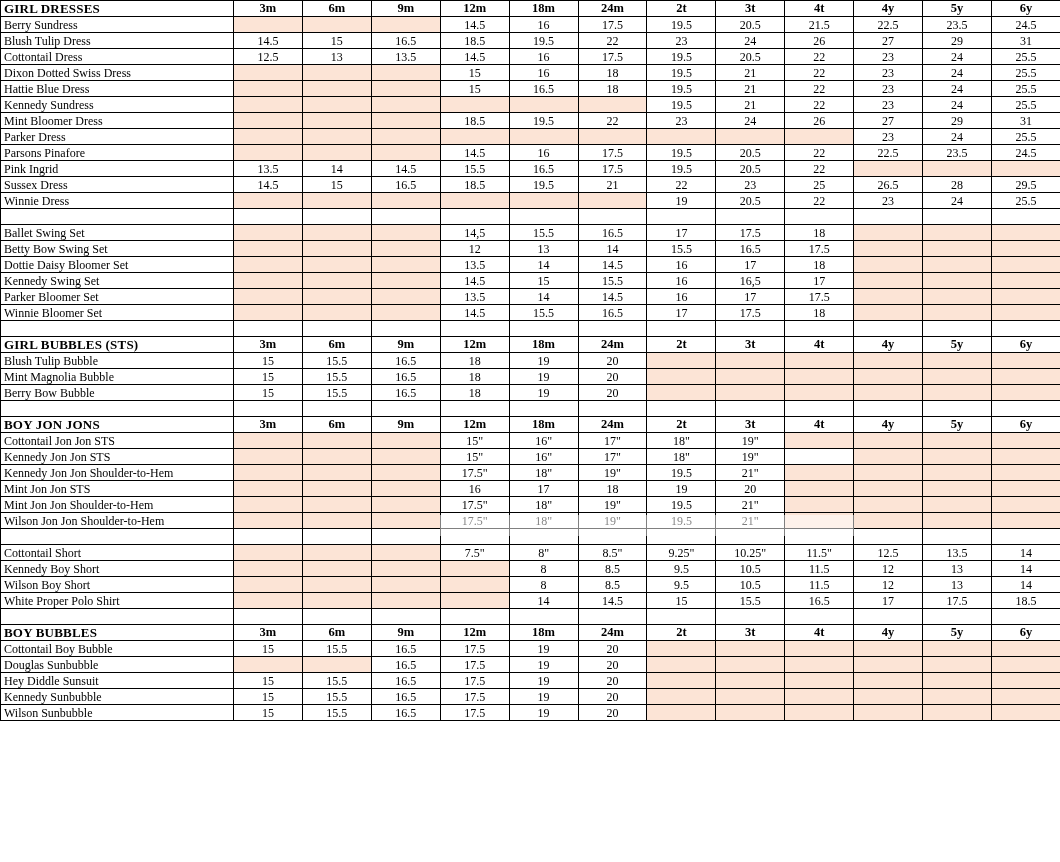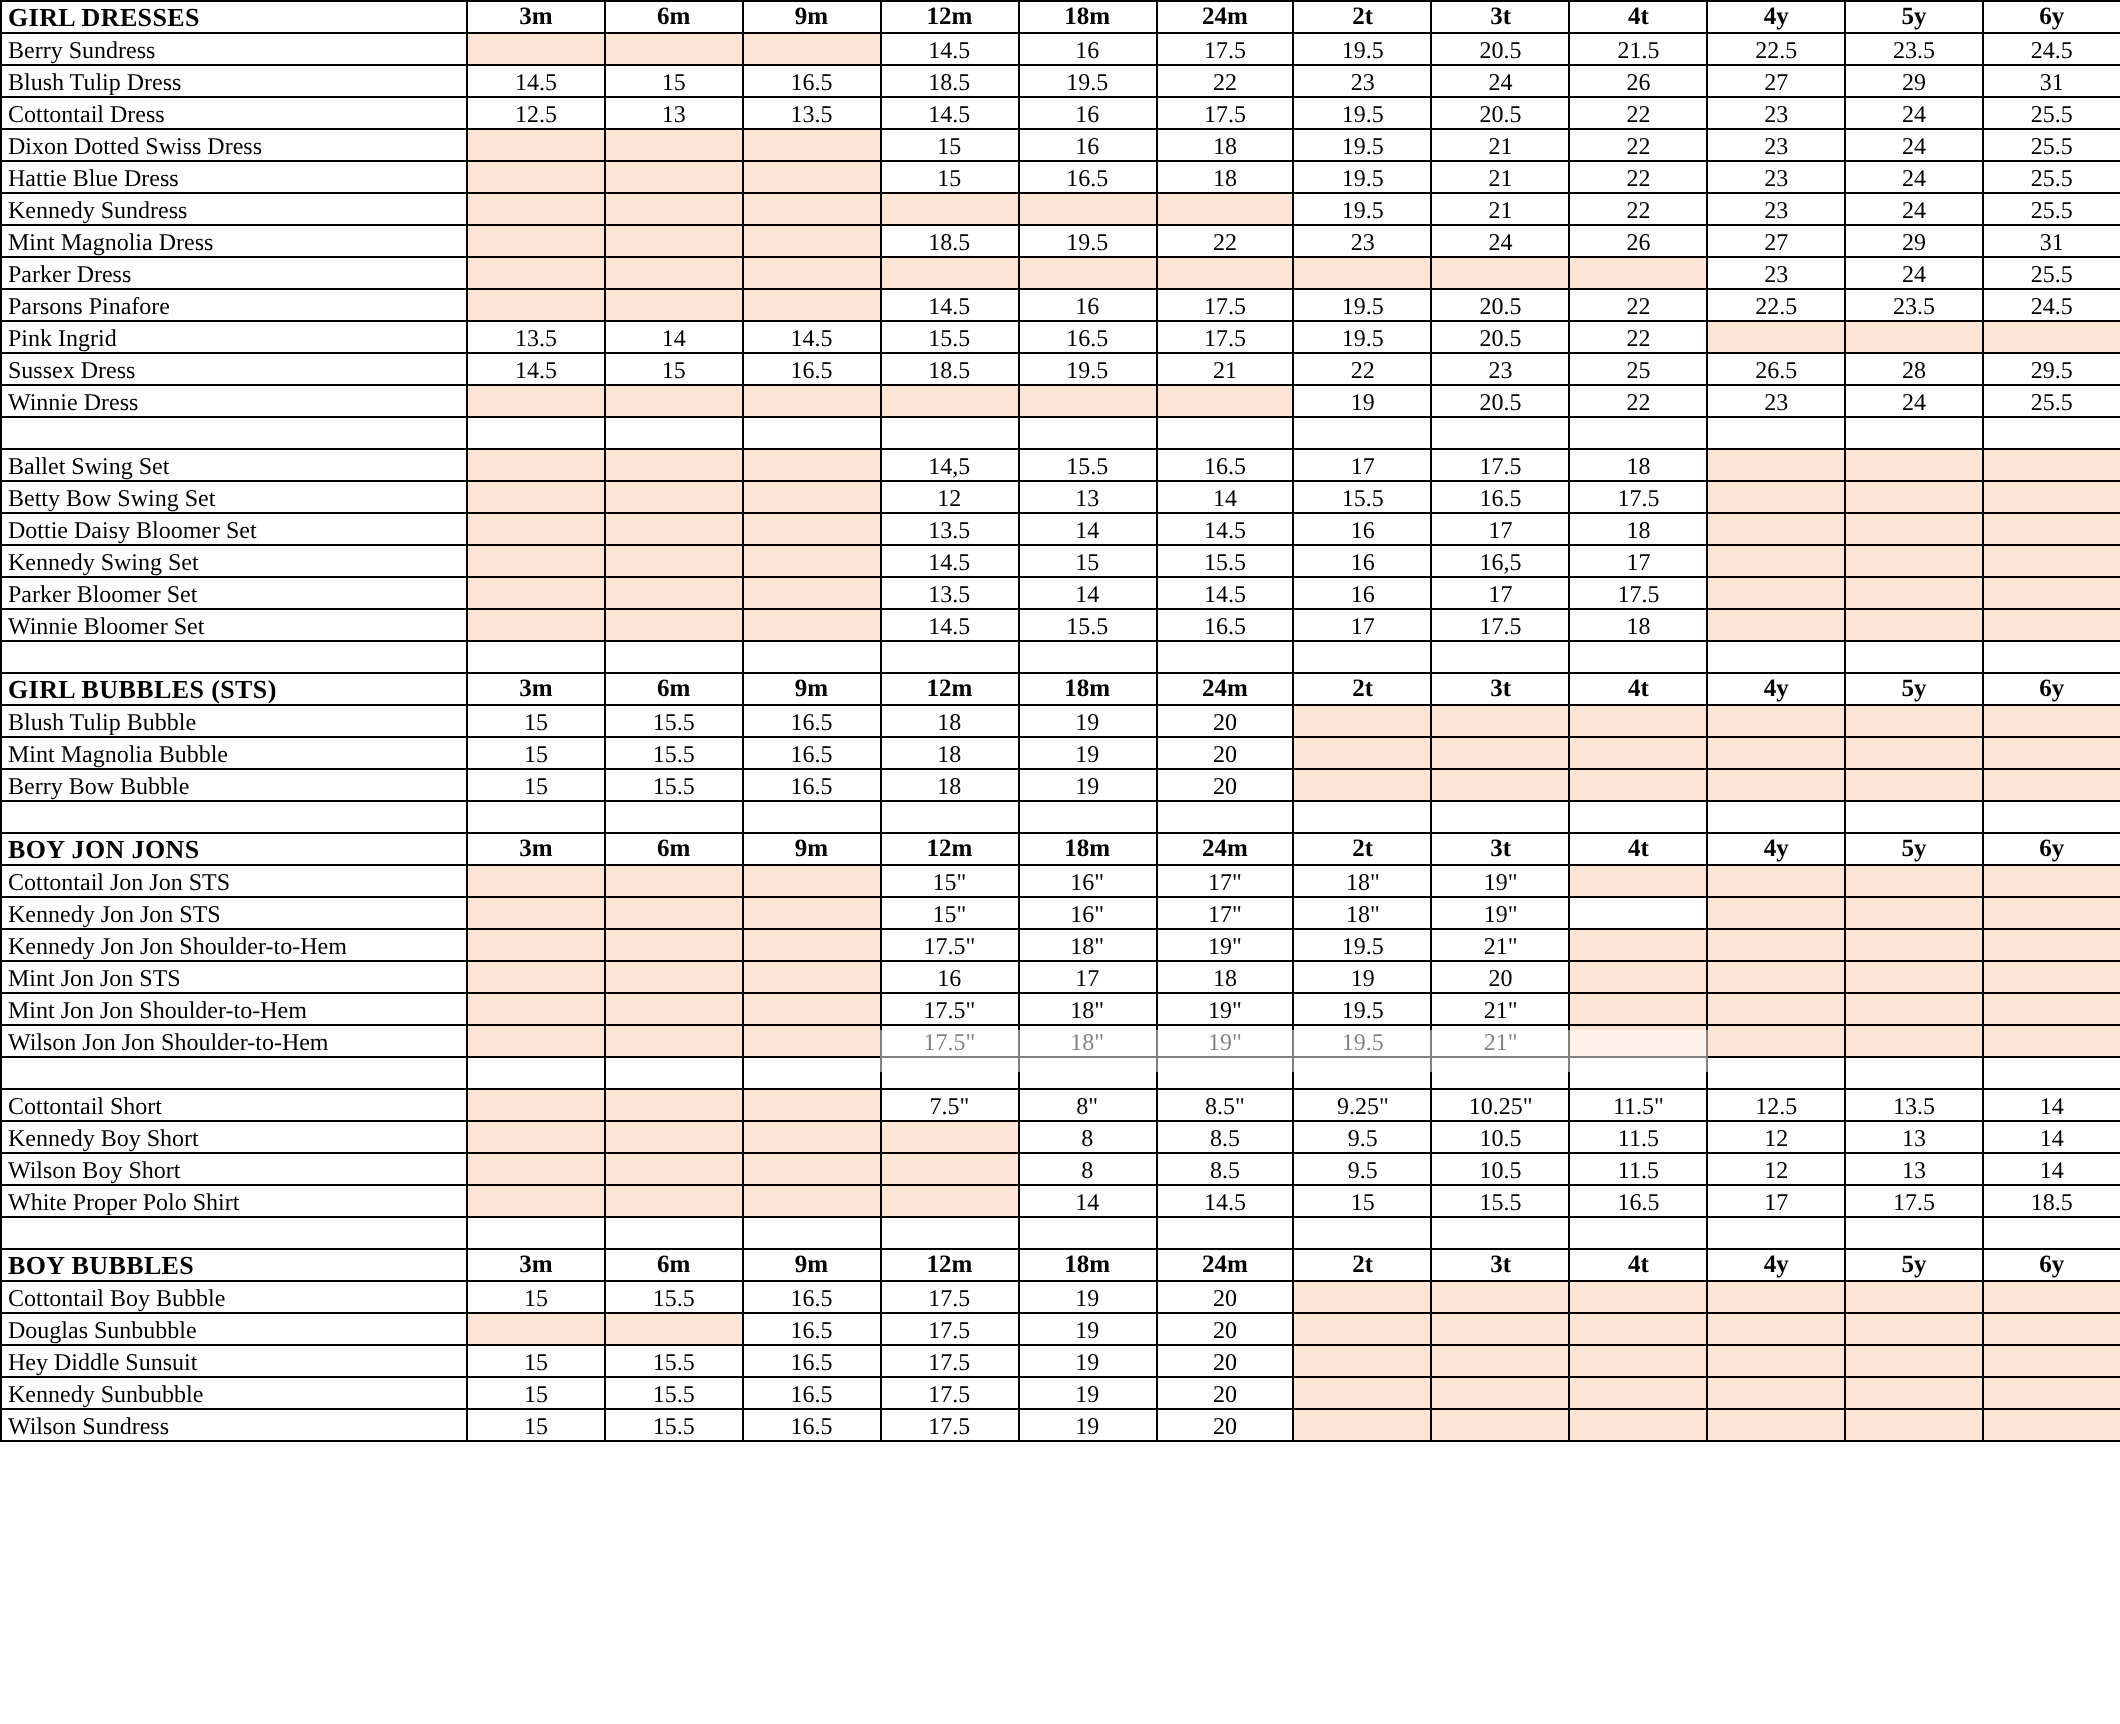--- a/index.html
+++ b/index.html
@@ -168,21 +168,21 @@
           <td class="val empty" style="background: rgb(252, 228, 214);"></td>
           <td class="val empty" style="background: rgb(252, 228, 214);"></td>
           <td class="val">19.5</td>
           <td class="val">21</td>
           <td class="val">22</td>
           <td class="val">23</td>
           <td class="val">24</td>
           <td class="val">25.5</td>
         </tr>
         <tr>
-          <td class="label">Mint Magnolia Dress</td>
+          <td class="label">Mint Bloomer Dress</td>
           <td class="val empty" style="background: rgb(252, 228, 214);"></td>
           <td class="val empty" style="background: rgb(252, 228, 214);"></td>
           <td class="val empty" style="background: rgb(252, 228, 214);"></td>
           <td class="val">18.5</td>
           <td class="val">19.5</td>
           <td class="val">22</td>
           <td class="val">23</td>
           <td class="val">24</td>
           <td class="val">26</td>
           <td class="val">27</td>
@@ -723,21 +723,21 @@
           <td class="val">19</td>
           <td class="val">20</td>
           <td class="val empty" style="background: rgb(252, 228, 214);"></td>
           <td class="val empty" style="background: rgb(252, 228, 214);"></td>
           <td class="val empty" style="background: rgb(252, 228, 214);"></td>
           <td class="val empty" style="background: rgb(252, 228, 214);"></td>
           <td class="val empty" style="background: rgb(252, 228, 214);"></td>
           <td class="val empty" style="background: rgb(252, 228, 214);"></td>
         </tr>
         <tr>
-          <td class="label">Wilson Sundress</td>
+          <td class="label">Wilson Sunbubble</td>
           <td class="val">15</td>
           <td class="val">15.5</td>
           <td class="val">16.5</td>
           <td class="val">17.5</td>
           <td class="val">19</td>
           <td class="val">20</td>
           <td class="val empty" style="background: rgb(252, 228, 214);"></td>
           <td class="val empty" style="background: rgb(252, 228, 214);"></td>
           <td class="val empty" style="background: rgb(252, 228, 214);"></td>
           <td class="val empty" style="background: rgb(252, 228, 214);"></td>

